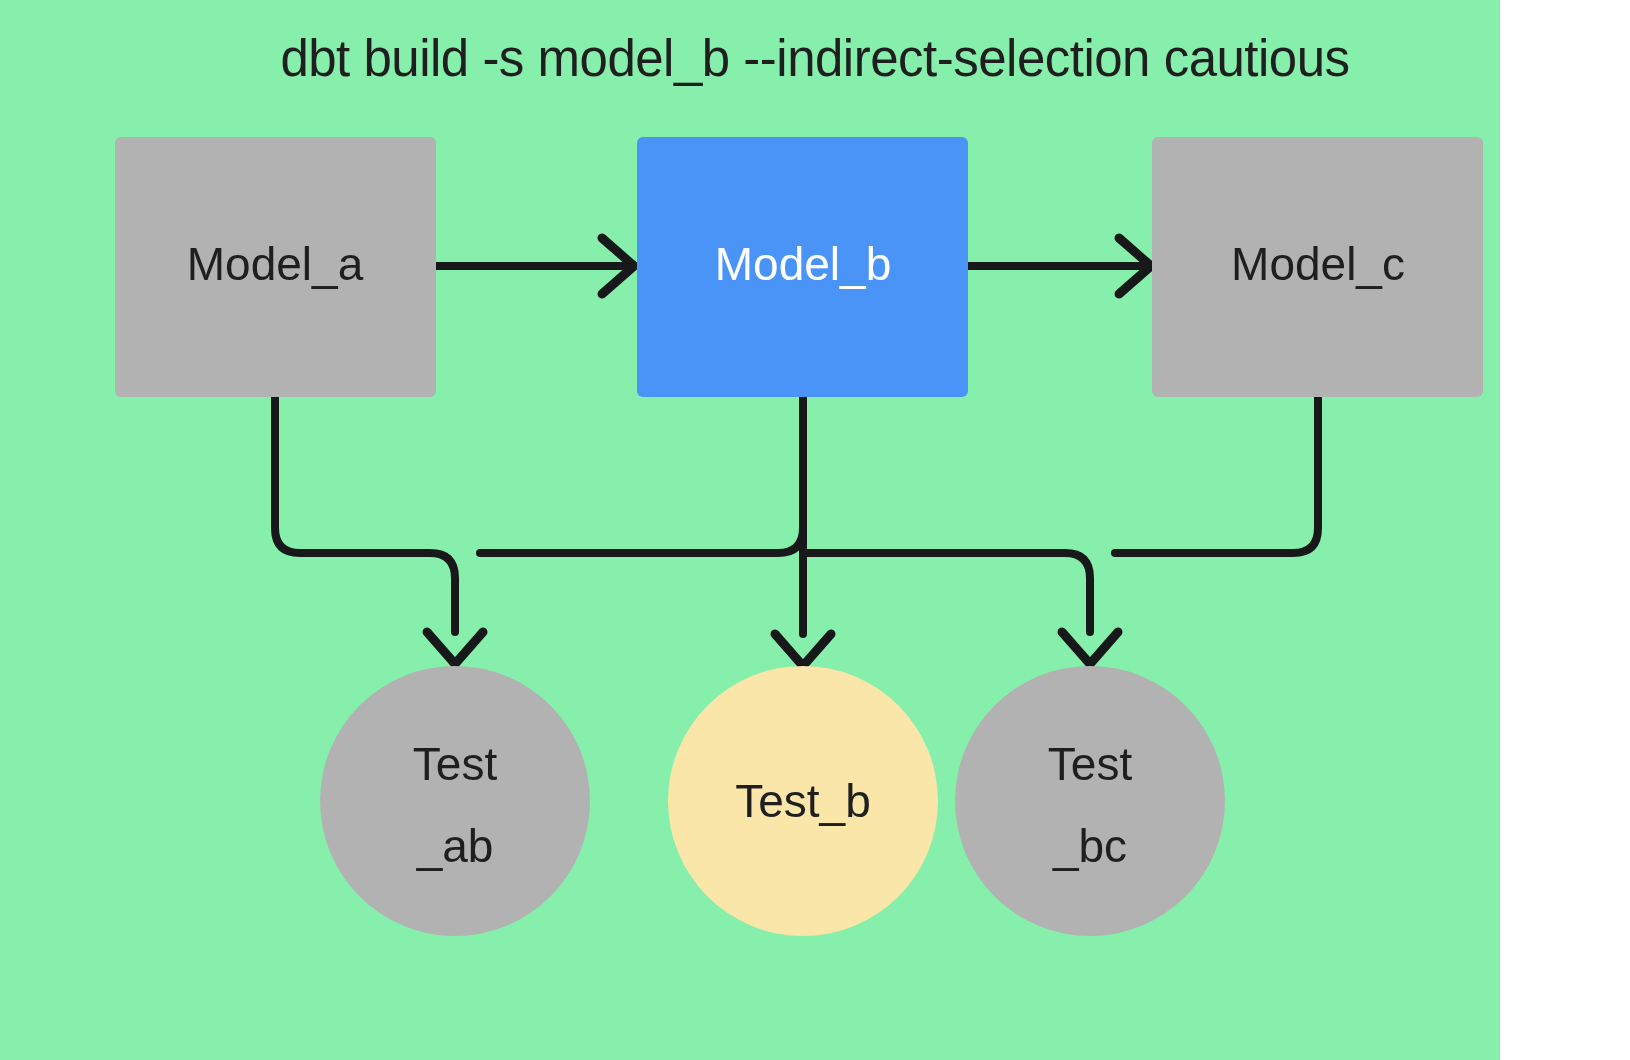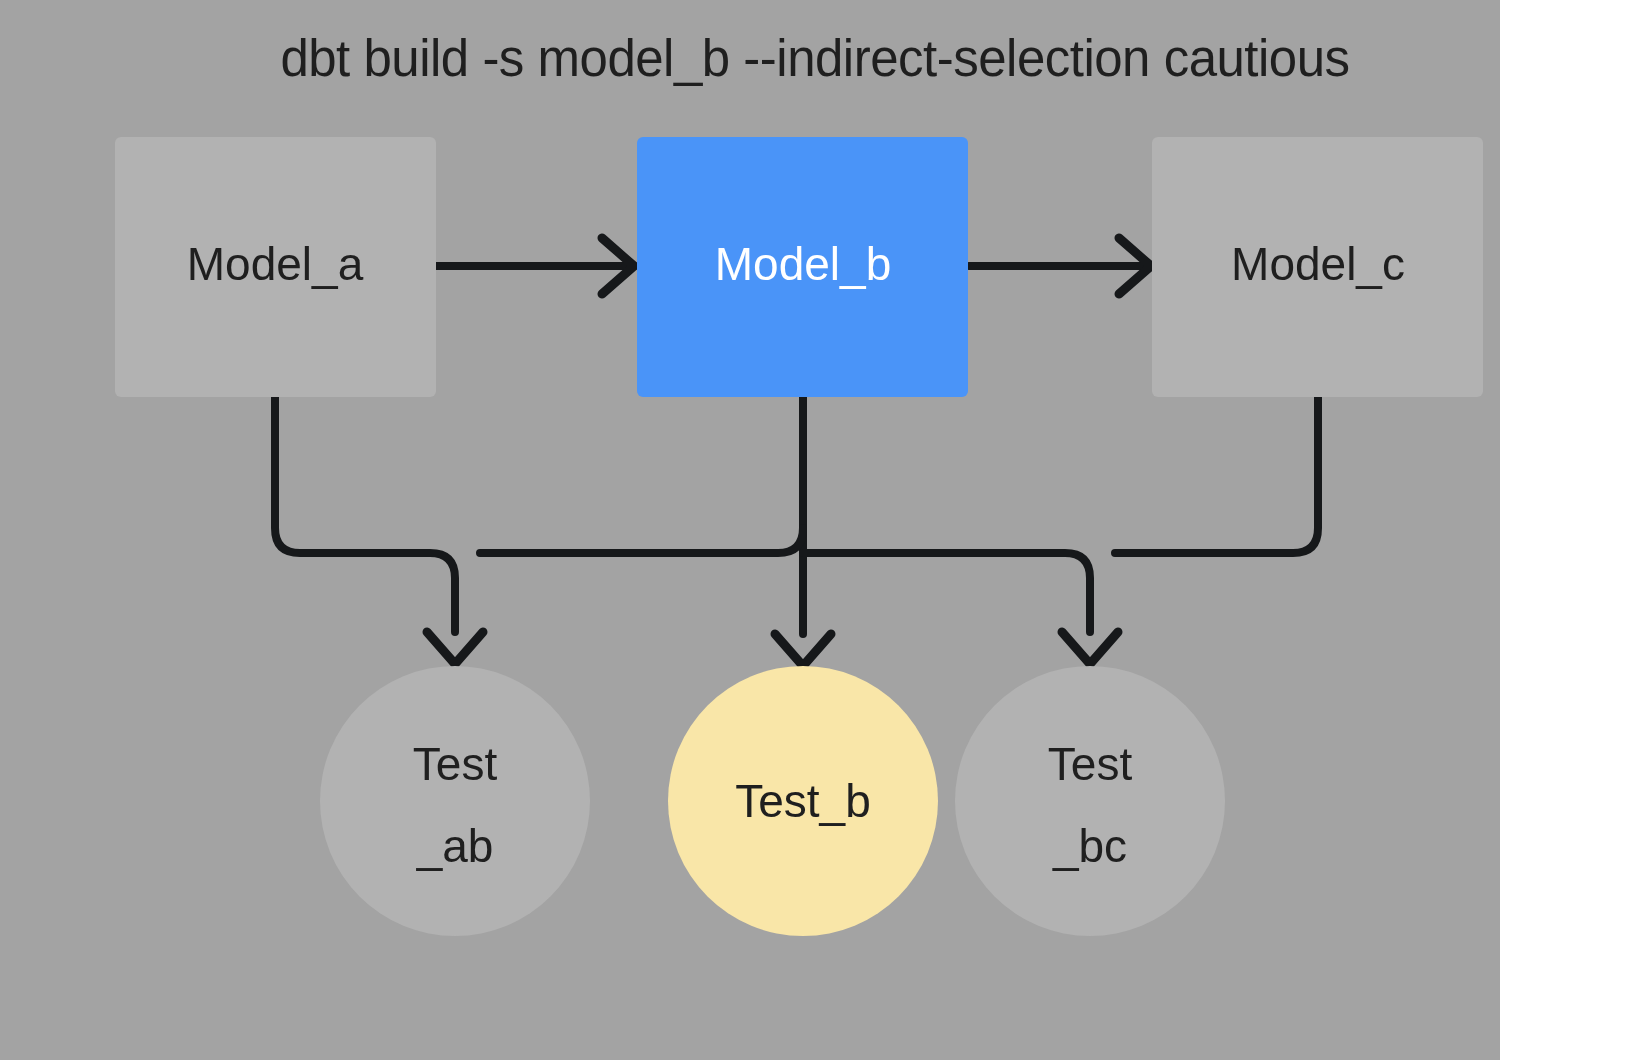--- a/index.html
+++ b/index.html
@@ -12,21 +12,21 @@
     width: 1630px;
     height: 1060px;
     overflow: hidden;
     font-family: "Liberation Sans", sans-serif;
     -webkit-font-smoothing: antialiased;
   }
   #diagram-root {
     position: relative;
     width: 1500px;
     height: 1060px;
-    background: #a3a3a3;
+    background: #86efac;
   }
   svg.canvas {
     position: absolute;
     left: 0;
     top: 0;
     width: 1630px;
     height: 1060px;
     display: block;
   }
   text {

